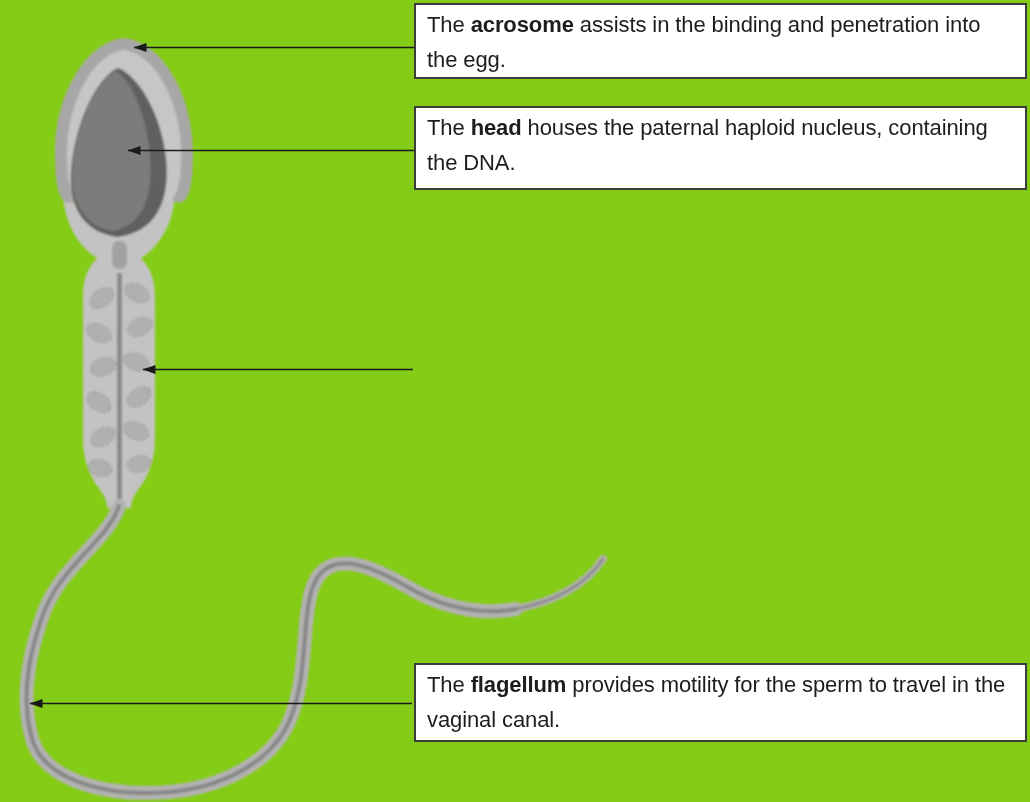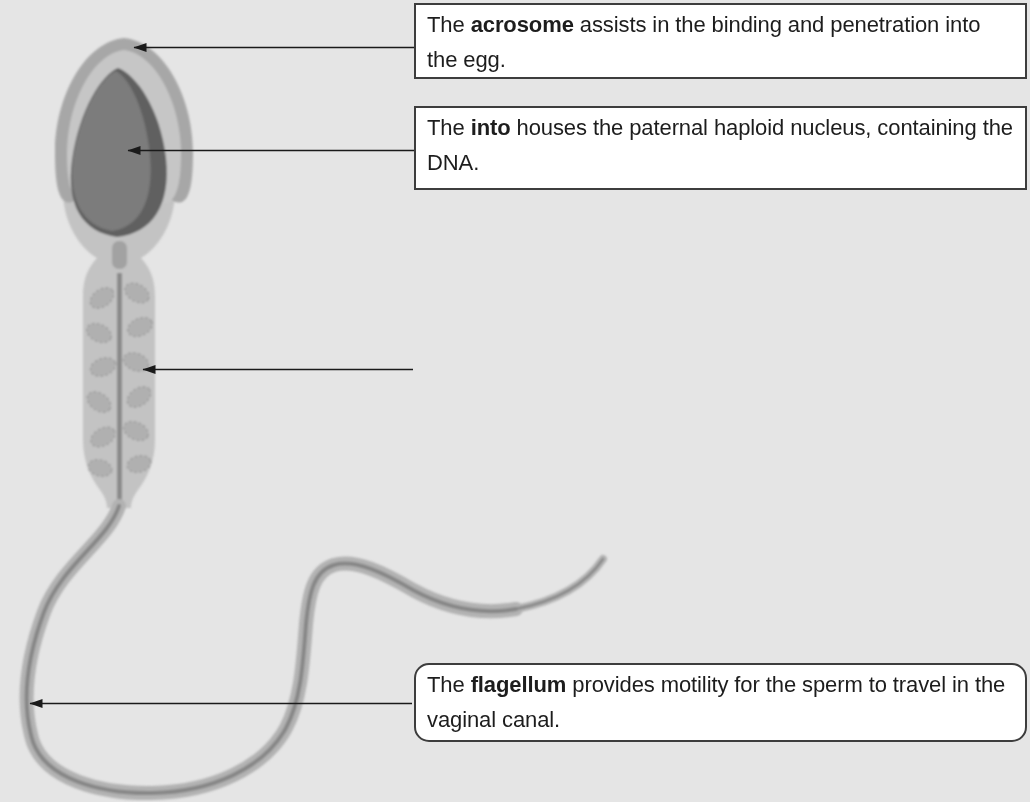--- a/index.html
+++ b/index.html
@@ -1,19 +1,19 @@
 <!DOCTYPE html>
 <html><head>
 <meta charset="utf-8">
 <style>
   html,body{margin:0;padding:0;background:#ffffff;}
   .canvas{
     position:relative;
     width:1030px;height:802px;
-    background:#e5e5e5;
+    background:#84cc16;
     font-family:"Liberation Sans", sans-serif;
     overflow:hidden;
   }
   .diagram-svg{position:absolute;left:0;top:0;}
   .label-box{
     position:absolute;
     left:414px;
     width:613px;
     box-sizing:border-box;
     background:#ffffff;
@@ -21,21 +21,21 @@
     padding:2px 11px;
     font-size:22px;
     line-height:35px;
     color:#1d1d1d;
     letter-spacing:-0.1px;
   }
   .label-box b{font-weight:bold;}
   #box-acrosome{top:3px;  height:76px;}
   #box-head    {top:106px;height:84px;}
   #box-middle  {top:303px;height:118px;}
-  #box-flagellum{top:663px;height:79px;border-radius:15px;}
+  #box-flagellum{top:663px;height:79px;}
 </style>
 </head>
 <body>
 
 <div class="canvas">
 
   <svg class="diagram-svg" width="1030" height="802" viewBox="0 0 1030 802">
     <defs>
       <filter id="soft" x="-20%" y="-20%" width="140%" height="140%">
         <feGaussianBlur stdDeviation="0.9"></feGaussianBlur>
@@ -138,21 +138,21 @@
       <line x1="413" y1="369.5" x2="143" y2="369.5" marker-end="url(#ah)"></line>
       <line x1="412" y1="703.5" x2="30" y2="703.5" marker-end="url(#ah)"></line>
     </g>
   </svg>
 
   <div class="label-box" id="box-acrosome">
     <span>The </span><b>acrosome</b><span> assists in the binding and penetration into the egg.</span>
   </div>
 
   <div class="label-box" id="box-head">
-    <span>The </span><b>into</b><span> houses the paternal haploid nucleus, containing the DNA.</span>
+    <span>The </span><b>head</b><span> houses the paternal haploid nucleus, containing the DNA.</span>
   </div>
 
 
   <div class="label-box" id="box-flagellum">
     <span>The </span><b>flagellum</b><span> provides motility for the sperm to travel in the vaginal canal.</span>
   </div>
 
 </div>
 
 </body></html>

